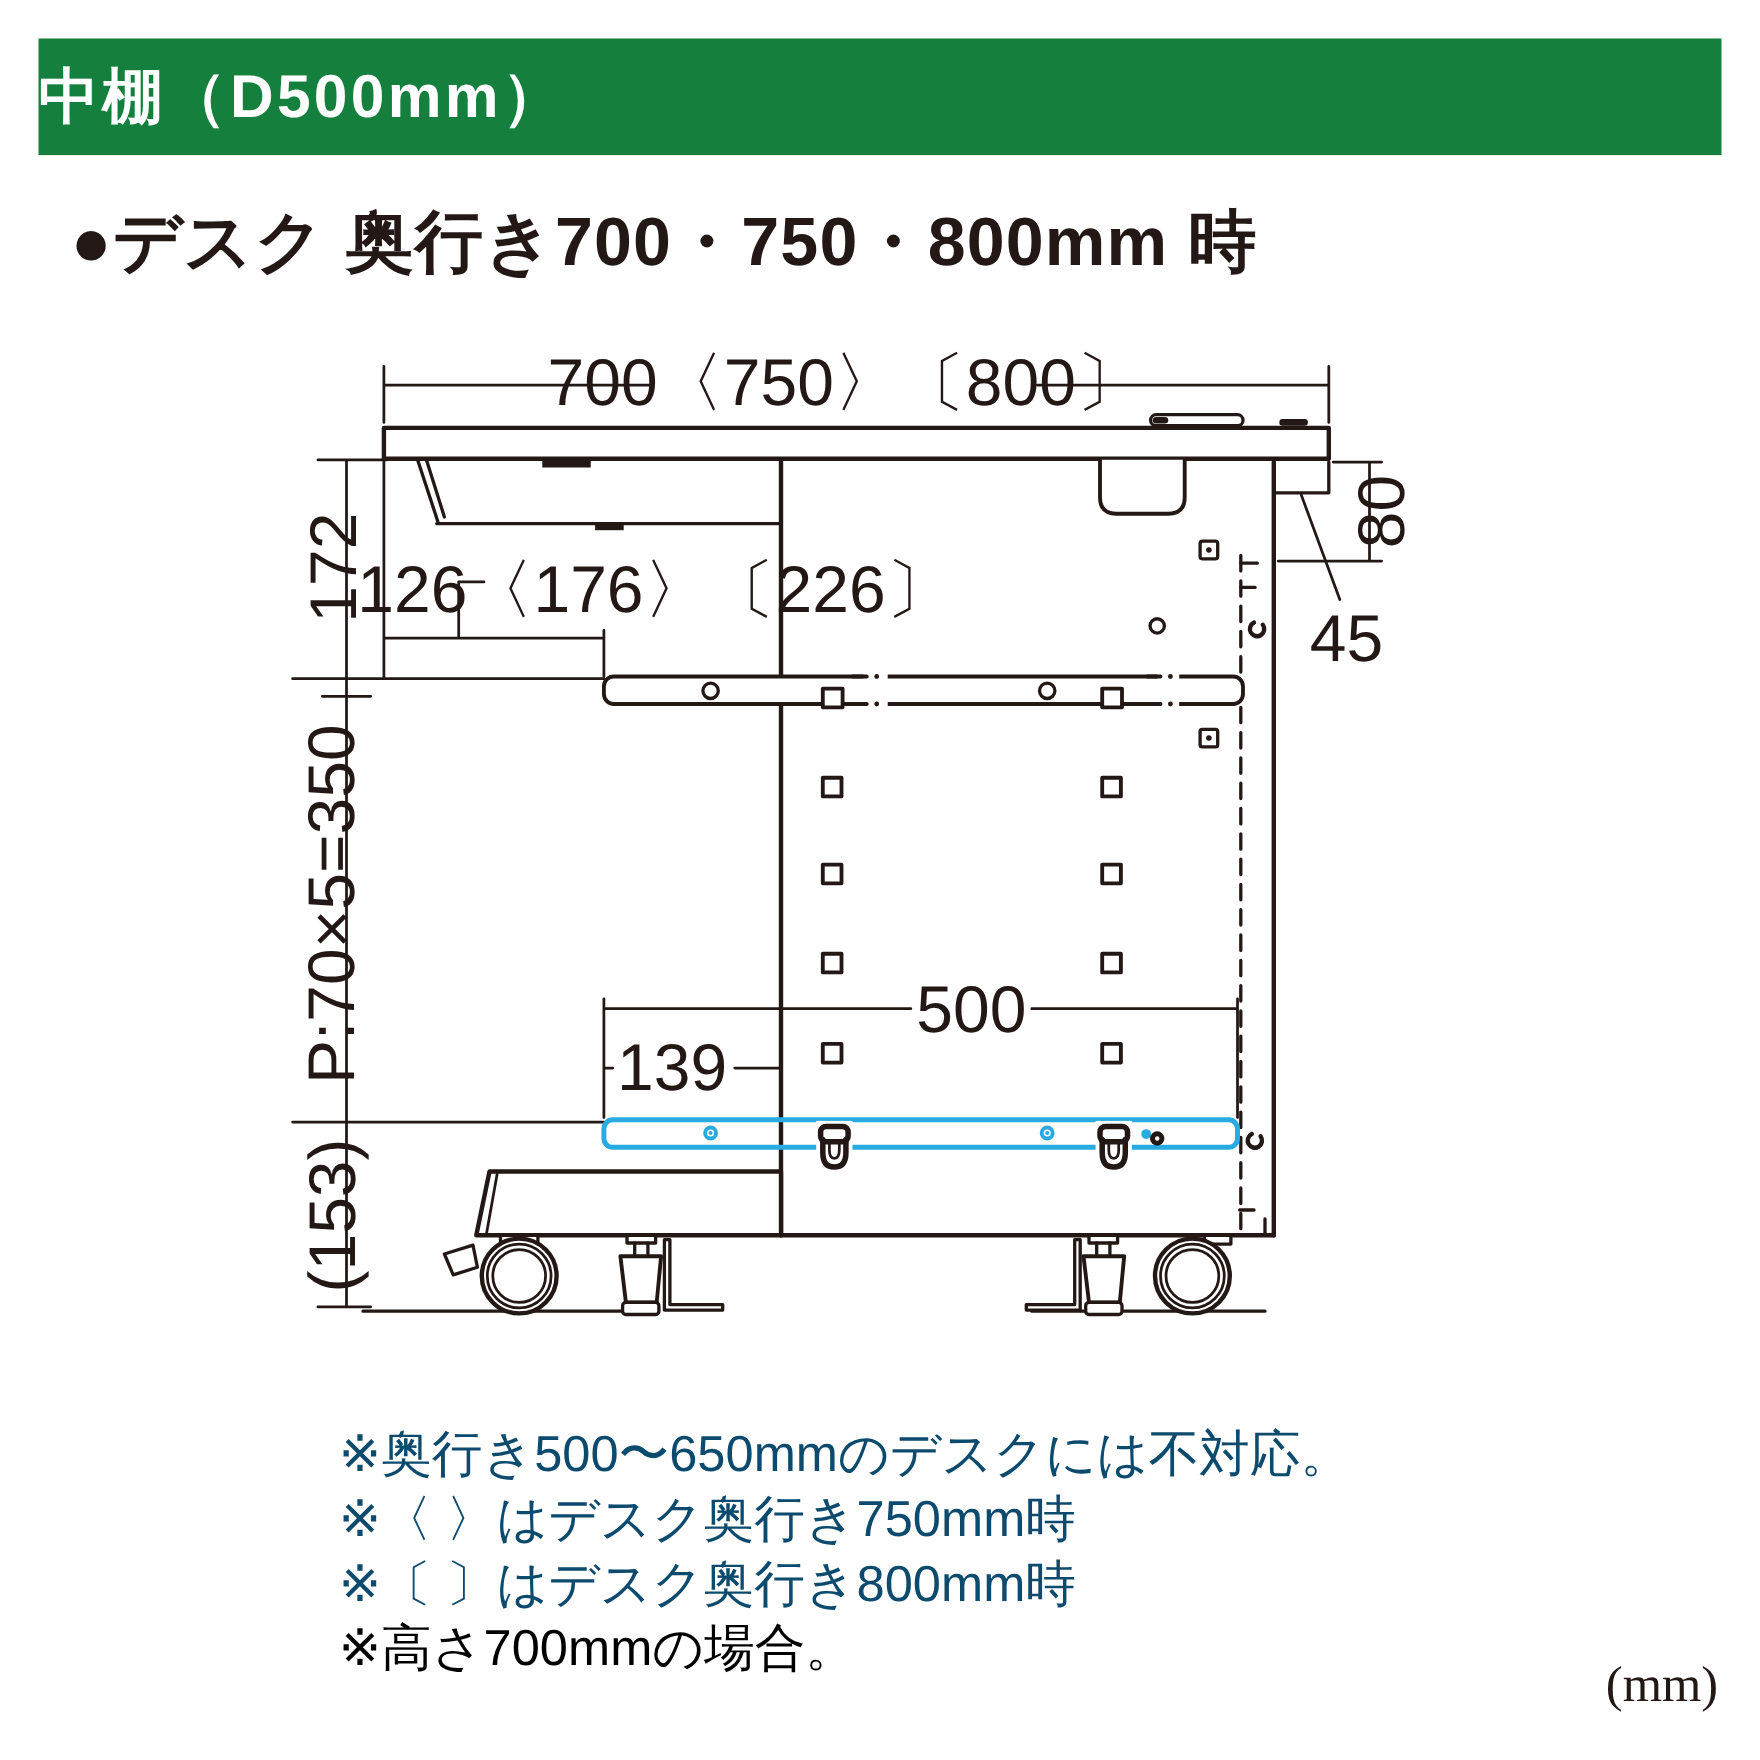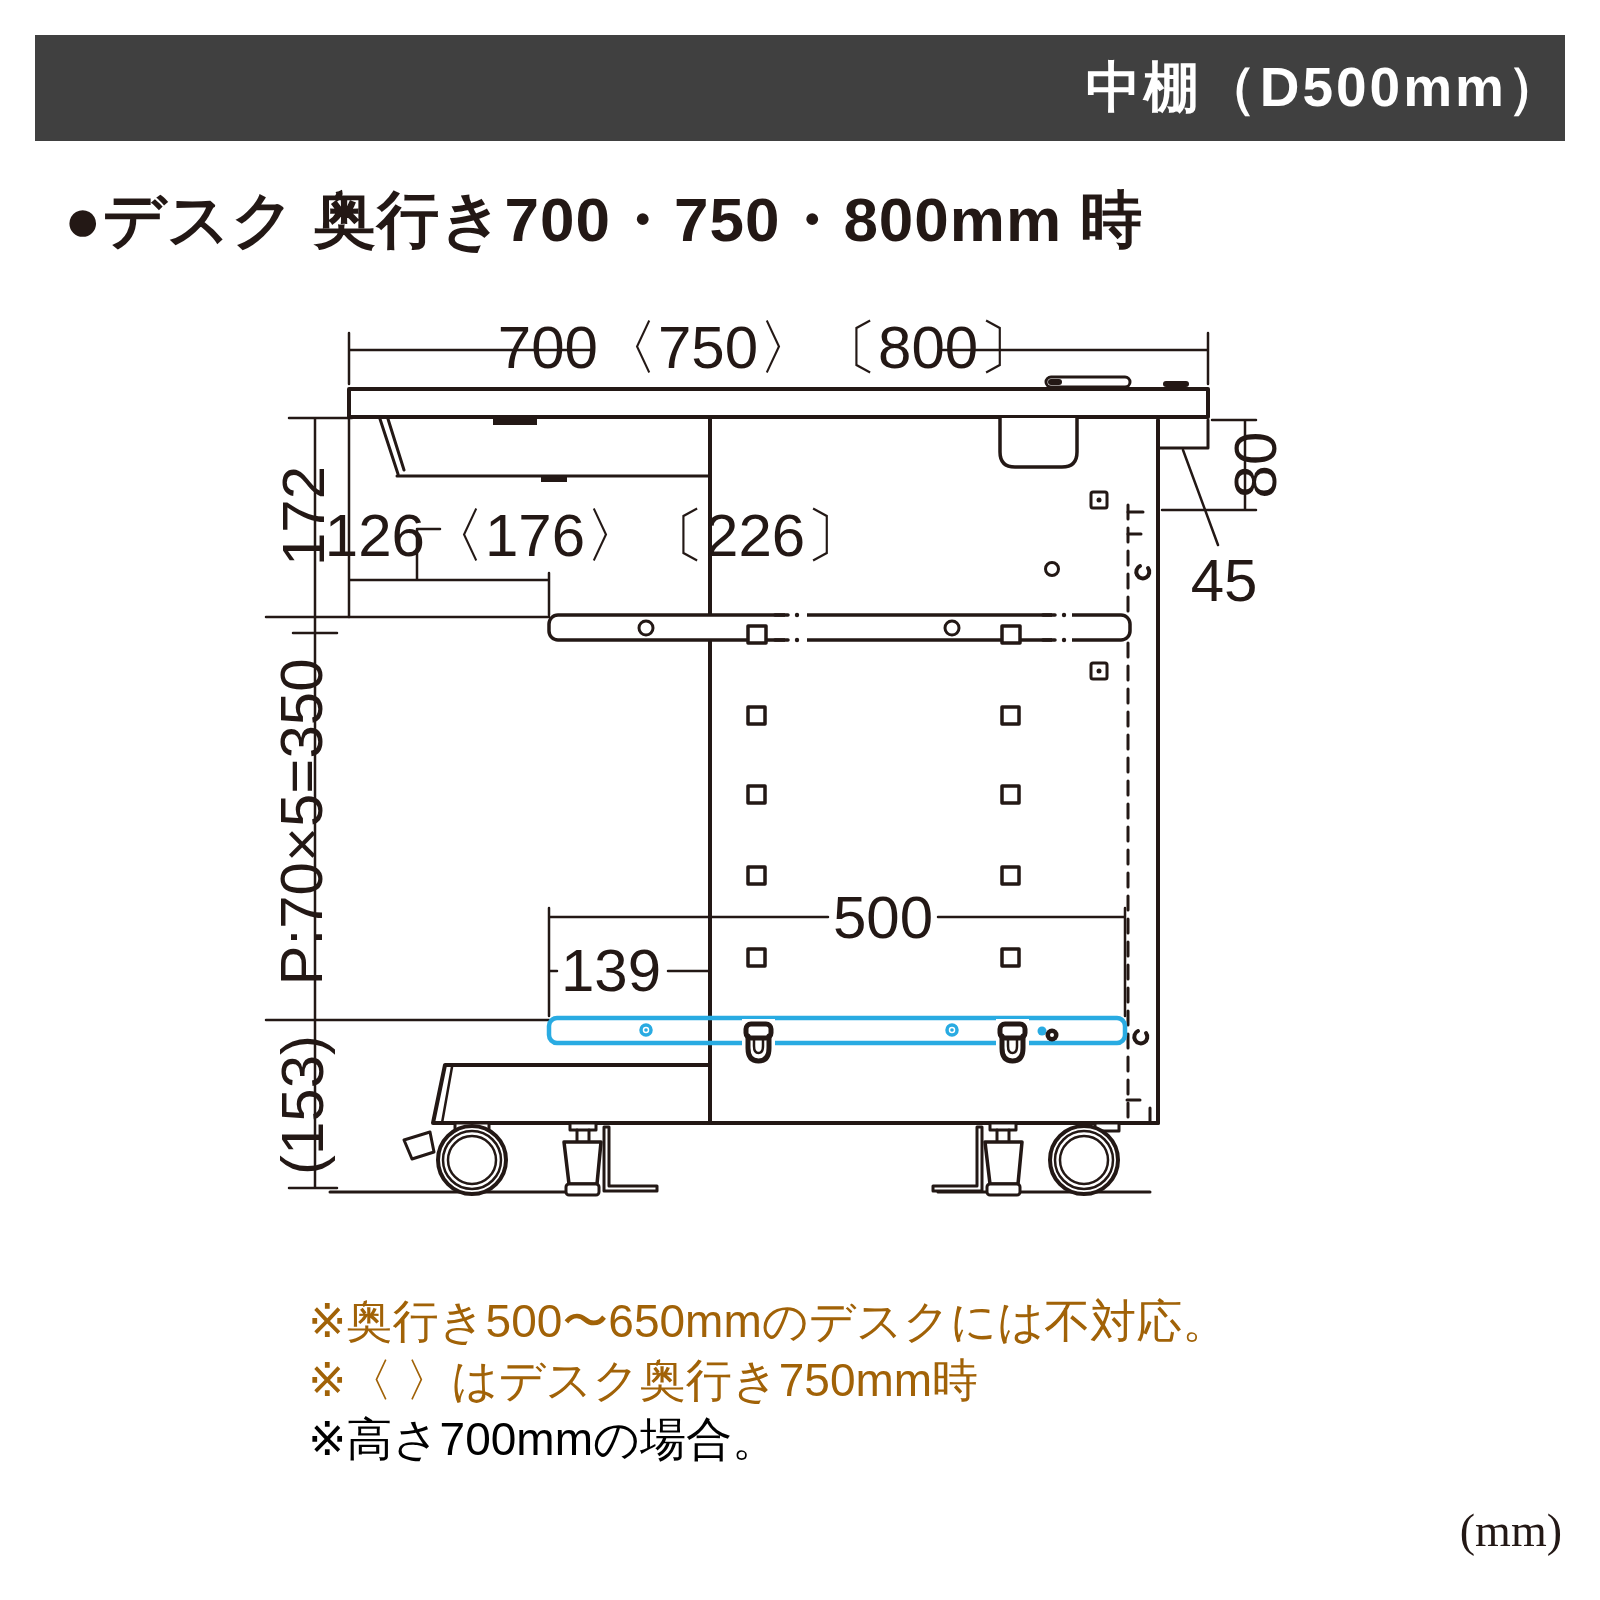--- a/index.html
+++ b/index.html
@@ -1,29 +1,29 @@
 <!DOCTYPE html>
 <html><head>
 <meta charset="utf-8">
 <style>
   html,body{margin:0;padding:0;background:#ffffff;}
   body{width:1600px;height:1600px;position:relative;font-family:"Liberation Sans","DejaVu Sans",sans-serif;color:#231815;}
   .abs{position:absolute;}
 
   
-  #header-bar{left:35px;top:35px;width:1530px;height:106px;background:#404040;
-    display:flex;align-items:center;justify-content:flex-end;}
+  #header-bar{left:35px;top:35px;width:1530px;height:106px;background:#15803d;
+    display:flex;align-items:center;justify-content:flex-start;}
   #header-bar .title{color:#ffffff;font-size:55px;font-weight:bold;letter-spacing:3px;}
 
   
   #section-heading{left:64px;top:178px;font-size:62px;font-weight:bold;letter-spacing:1px;}
 
   
   #notes{left:308px;top:1292px;font-size:46px;font-weight:500;line-height:59px;white-space:nowrap;}
-  .note-blue{color:#a16207;}
+  .note-blue{color:#0c4a6e;}
   .note-red{color:#000000;}
 
   
   #unit-label{left:1400px;top:1504px;width:162px;text-align:right;font-size:46px;font-family:Liberation Serif, serif;}
 
   
   svg text{font-family:"Liberation Sans","DejaVu Sans",sans-serif;fill:#231815;}
   .dimtxt{font-size:60px;}
   .ln{stroke:#231815;fill:none;stroke-linecap:round;stroke-linejoin:round;}
   .w4{stroke-width:4px;}
@@ -193,16 +193,17 @@
     <text class="dimtxt" transform="translate(322,822) rotate(-90)" text-anchor="middle">P:70×5=350</text>
     <text class="dimtxt" x="883" y="938" text-anchor="middle" font-size="62">500</text>
     <text class="dimtxt" x="611" y="991" text-anchor="middle" font-size="62">139</text>
     <text class="dimtxt" transform="translate(323,1105) rotate(-90)" text-anchor="middle">(153)</text>
   </g>
 </svg>
 
 <div class="abs" id="notes">
   <div class="note-blue">※奥行き500〜650mmのデスクには不対応。</div>
   <div class="note-blue">※〈 〉はデスク奥行き750mm時</div>
+  <div class="note-blue">※〔 〕はデスク奥行き800mm時</div>
   <div class="note-red">※高さ700mmの場合。</div>
 </div>
 
 <div class="abs" id="unit-label">(mm)</div>
 
 </body></html>

